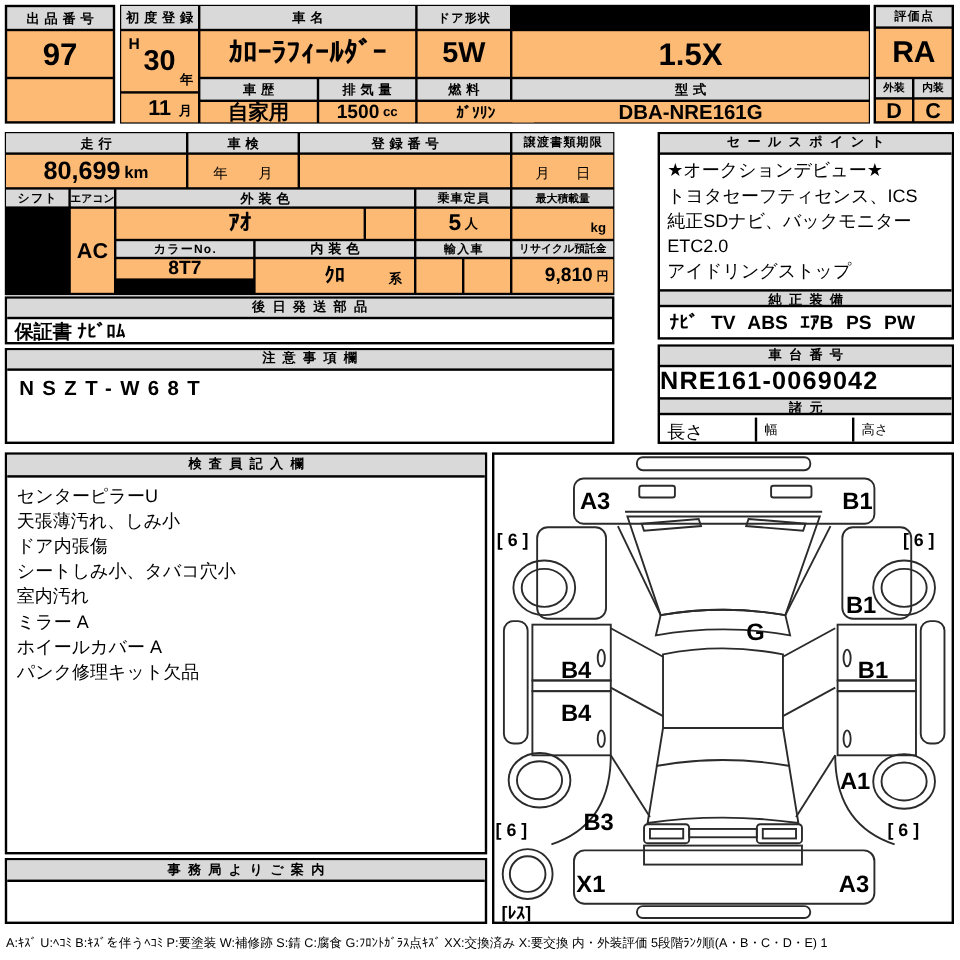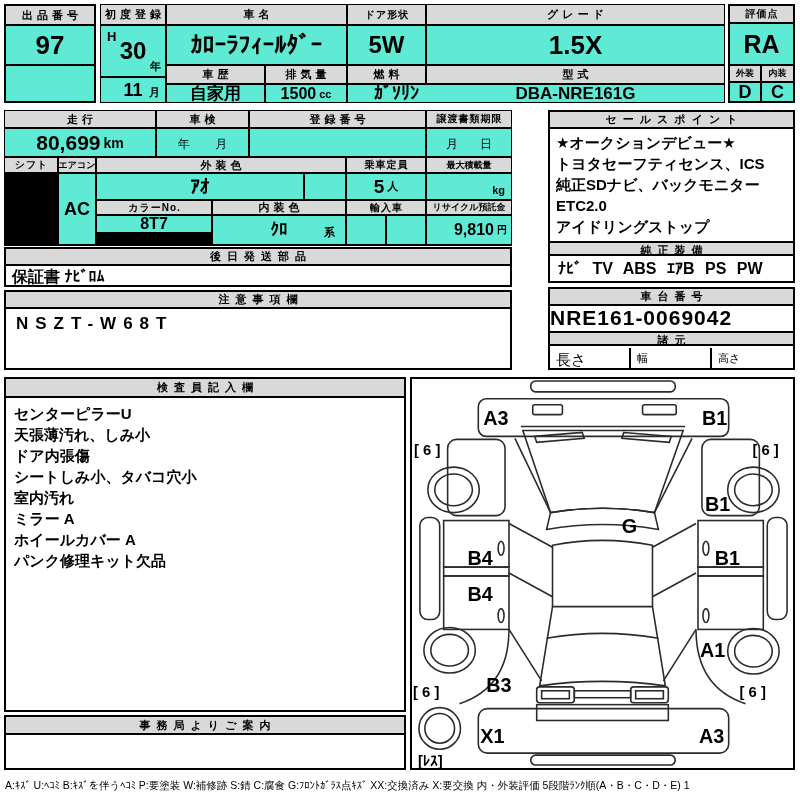--- a/index.html
+++ b/index.html
@@ -1,32 +1,32 @@
 <!DOCTYPE html>
 <html><head>
 <meta charset="utf-8">
 <style>
   html,body{margin:0;padding:0;}
   body{width:800px;height:800px;background:#fff;position:relative;
        font-family:"Liberation Sans","DejaVu Sans",sans-serif;color:#000;}
   .abs{position:absolute;box-sizing:border-box;}
   .grid{position:absolute;box-sizing:border-box;background:#000;}
-  .cell{position:absolute;box-sizing:border-box;background:#5eead4;display:flex;
+  .cell{position:absolute;box-sizing:border-box;background:#fdba74;display:flex;
         align-items:center;justify-content:center;overflow:hidden;white-space:nowrap;}
   .hdr{background:#d9d9d9;font-size:11px;letter-spacing:4px;text-indent:4px;font-weight:bold;}
   .hdr.sm{font-size:10px;letter-spacing:1px;text-indent:1px;}
   .hdr.xs{font-size:9px;letter-spacing:0;text-indent:0;}
   .box{position:absolute;box-sizing:border-box;background:#fff;border:2px solid #000;}
   .boxhdr{background:#d9d9d9;border-bottom:2px solid #000;text-align:center;
           font-size:11px;font-weight:bold;letter-spacing:6px;text-indent:6px;
           height:15px;line-height:15px;overflow:hidden;}
   .b{font-weight:bold;}
   .unit{font-size:11px;font-weight:bold;margin-left:3px;}
   .lines{padding:3px 6px;}
-  .lines .bl-item{font-size:15px;font-weight:bold;line-height:21px;white-space:nowrap;overflow:hidden;}
+  .lines .bl-item{font-size:15px;font-weight:normal;line-height:21px;white-space:nowrap;overflow:hidden;}
   svg text{font-family:"Liberation Sans","DejaVu Sans",sans-serif;font-weight:bold;fill:#000;}
   .legend{font-size:10.5px;white-space:nowrap;overflow:hidden;}
 </style>
 </head>
 <body>
 
 <div class="grid" style="left:4px;top:4px;width:92px;height:99px">
   <div class="cell hdr" style="left:2px;top:2px;width:88px;height:18px">出品番号</div>
   <div class="cell b" style="left:2px;top:22px;width:88px;height:38px;font-size:26px">97</div>
   <div class="cell" style="left:2px;top:62px;width:88px;height:35px"></div>
@@ -50,23 +50,22 @@
   <div class="cell b" style="left:67px;top:81px;width:97px;height:17px;font-size:17px">自家用</div>
   <div class="cell hdr" style="left:166px;top:62px;width:80px;height:17px">排気量</div>
   <div class="cell" style="left:166px;top:81px;width:80px;height:17px">
     <span class="b" style="font-size:16px">1500</span>
     <span class="unit">cc</span>
   </div>
 
   <div class="cell hdr sm" style="left:248px;top:1px;width:77px;height:19px">ドア形状</div>
   <div class="cell b" style="left:248px;top:22px;width:77px;height:38px;font-size:24px">5W</div>
   <div class="cell hdr" style="left:248px;top:62px;width:77px;height:17px">燃料</div>
-  <div class="cell b" style="left:248px;top:81px;width:97px;height:17px;font-size:18px">ｶﾞｿﾘﾝ</div>
-
-  <div class="cell hdr" style="left:327px;top:1px;width:297px;height:19px">グレード</div>
+  <div class="cell b" style="left:248px;top:81px;width:97px;height:17px;font-size:13px">ｶﾞｿﾘﾝ</div>
+
   <div class="cell b" style="left:327px;top:22px;width:297px;height:38px;font-size:26px">1.5X</div>
   <div class="cell hdr" style="left:327px;top:62px;width:297px;height:17px">型式</div>
   <div class="cell b" style="left:327px;top:81px;width:297px;height:17px;font-size:17px">DBA-NRE161G</div>
 </div>
 
 <div class="grid" style="left:728px;top:4px;width:67px;height:99px">
   <div class="cell hdr sm" style="left:2px;top:2px;width:63px;height:16px">評価点</div>
   <div class="cell b" style="left:2px;top:20px;width:63px;height:40px;font-size:25px">RA</div>
   <div class="cell hdr xs" style="left:2px;top:62px;width:30px;height:15px">外装</div>
   <div class="cell hdr xs" style="left:34px;top:62px;width:31px;height:15px">内装</div>

